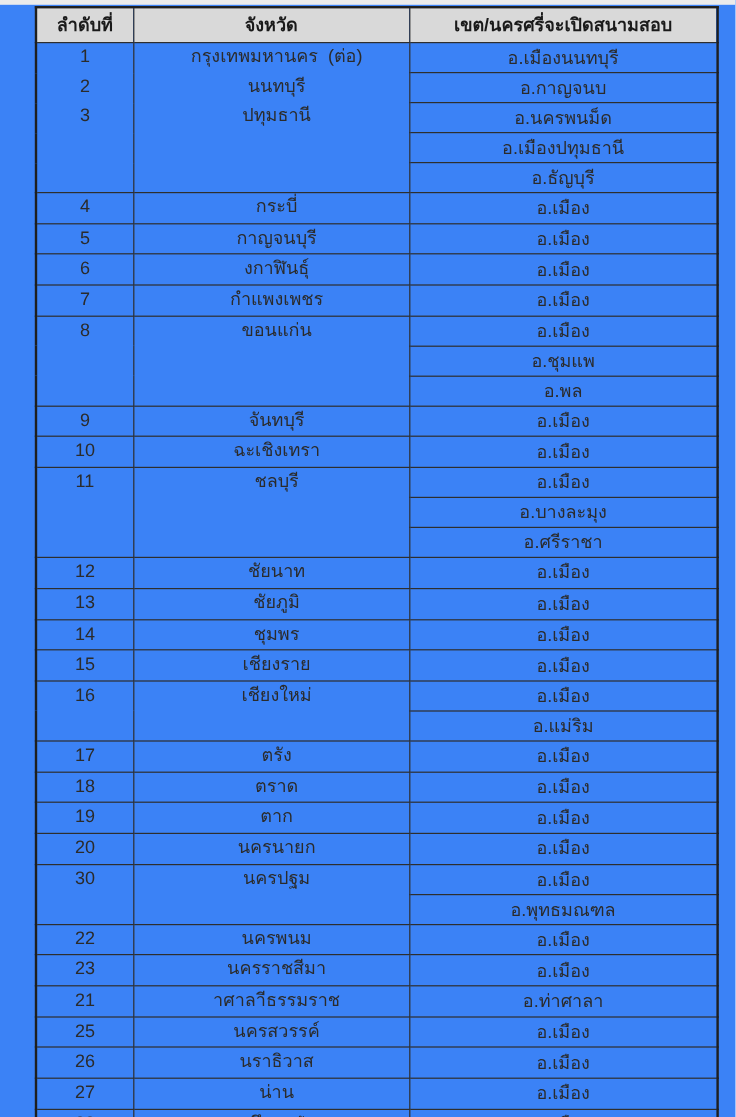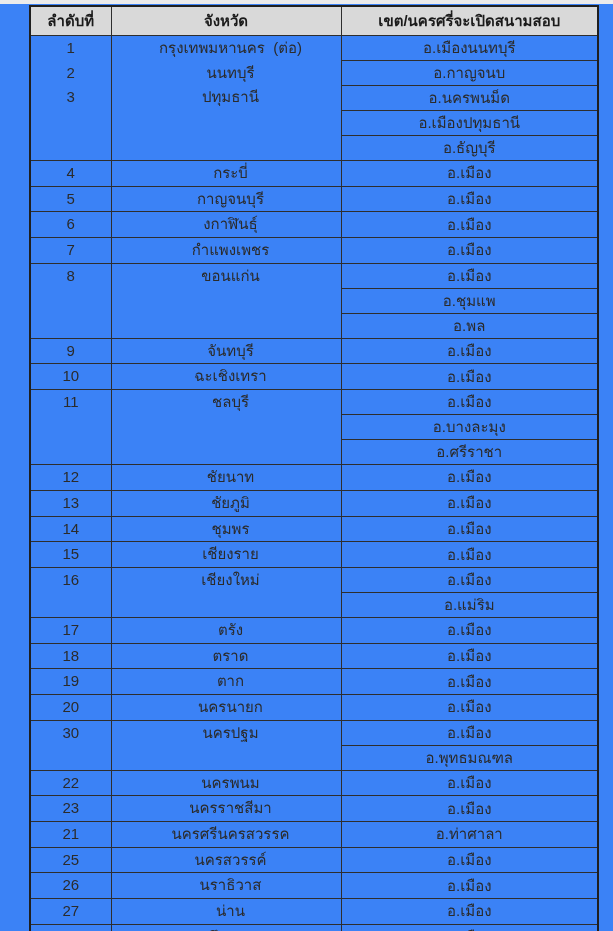--- a/index.html
+++ b/index.html
@@ -226,21 +226,21 @@
             <td class="cell-prov" rowspan="1"><div class="line">นครพนม</div></td>
             <td class="cell-dist">อ.เมือง</td>
           </tr>
           <tr>
             <td class="cell-no" rowspan="1"><div class="line">23</div></td>
             <td class="cell-prov" rowspan="1"><div class="line">นครราชสีมา</div></td>
             <td class="cell-dist">อ.เมือง</td>
           </tr>
           <tr>
             <td class="cell-no" rowspan="1"><div class="line">21</div></td>
-            <td class="cell-prov" rowspan="1"><div class="line">นครศรีนครสวรรค</div></td>
+            <td class="cell-prov" rowspan="1"><div class="line">าศาลาีธรรมราช</div></td>
             <td class="cell-dist">อ.ท่าศาลา</td>
           </tr>
           <tr>
             <td class="cell-no" rowspan="1"><div class="line">25</div></td>
             <td class="cell-prov" rowspan="1"><div class="line">นครสวรรค์</div></td>
             <td class="cell-dist">อ.เมือง</td>
           </tr>
           <tr>
             <td class="cell-no" rowspan="1"><div class="line">26</div></td>
             <td class="cell-prov" rowspan="1"><div class="line">นราธิวาส</div></td>

